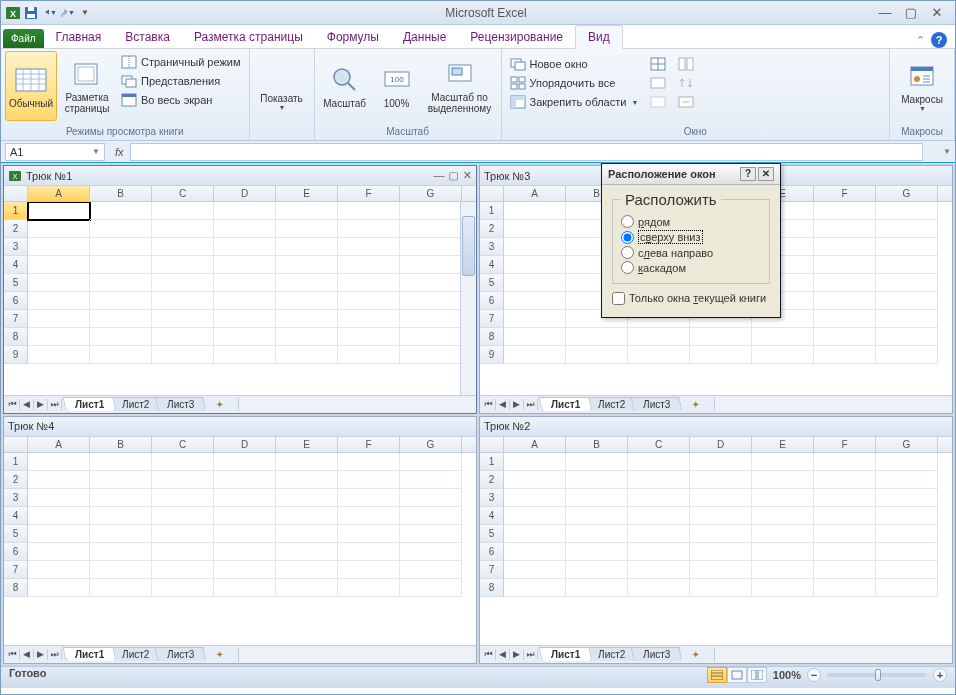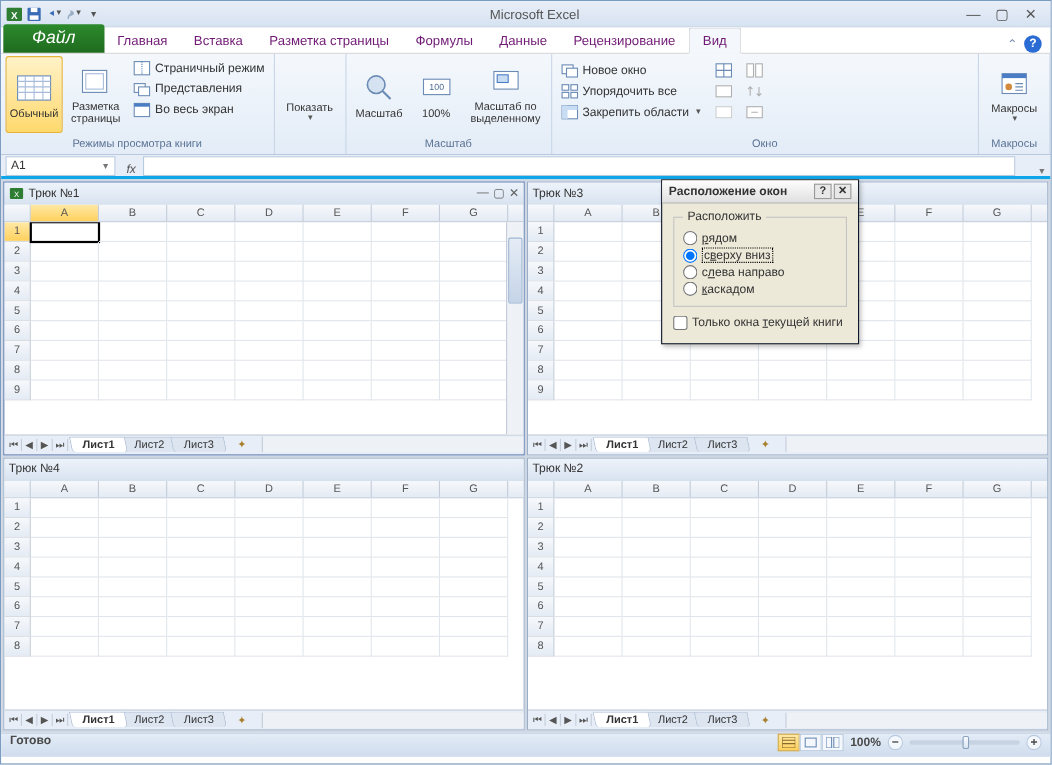--- a/index.html
+++ b/index.html
@@ -4,36 +4,36 @@
 <style>
 * { box-sizing: border-box; margin: 0; padding: 0; font-family: "Segoe UI", Tahoma, sans-serif; }
 body { background: #fff; font-size: 11px; color: #333; overflow: hidden; width: 956px; height: 695px; border: 1px solid #7a9cc0; }
 .titlebar { height: 24px; background: linear-gradient(#e8eef7,#d7e3f2); display: flex; align-items: center; border-bottom: 1px solid #b7c9df; }
 .qat { display: flex; align-items: center; gap: 2px; padding: 0 4px; }
 .qat-icon { width: 16px; height: 16px; display: flex; align-items: center; justify-content: center; cursor: pointer; }
 .title { flex: 1; text-align: center; color: #555; font-size: 12px; }
 .winbtns { display: flex; gap: 6px; padding-right: 8px; }
 .winbtn { width: 20px; height: 16px; display: flex; align-items: center; justify-content: center; cursor: pointer; color: #555; font-size: 13px; }
 .ribbon-tabs { height: 24px; background: #fff; display: flex; align-items: end; padding-left: 2px; gap: 0; border-bottom: 1px solid #d4d4d4; }
-.file-tab { background: linear-gradient(#2c8a2c,#1f6b1f); color: #fff; padding: 4px 26px; border-radius: 3px 3px 0 0; font-size: 16px; cursor: pointer; font-style: italic; }
+.file-tab { background: linear-gradient(#2c8a2c,#1f6b1f); color: #fff; padding: 4px 8px; border-radius: 3px 3px 0 0; font-size: 10px; cursor: pointer; }
 .rtab { padding: 4px 12px; color: #701a75; font-size: 12px; cursor: pointer; }
 .rtab.active { border: 1px solid #d4d4d4; border-bottom: 1px solid #f4f8fc; background: #f4f8fc; border-radius: 3px 3px 0 0; margin-bottom: -1px; }
 .rtab-right { margin-left: auto; display: flex; gap: 6px; padding-right: 8px; align-items: center; }
 .ribbon { height: 92px; background: linear-gradient(#f4f8fc,#e3ecf7); border-bottom: 1px solid #b7c9df; display: flex; }
 .rgroup { border-right: 1px solid #c9d6e8; display: flex; flex-direction: column; padding: 2px 4px; }
 .rgroup-body { flex: 1; display: flex; align-items: flex-start; gap: 4px; }
 .rgroup-label { text-align: center; font-size: 10px; color: #5a7294; padding: 1px 0; }
 .big-btn { display: flex; flex-direction: column; align-items: center; justify-content: center; padding: 2px 4px; width: 52px; height: 70px; cursor: pointer; border: 1px solid transparent; border-radius: 3px; font-size: 10px; text-align: center; line-height: 1.1; }
 .big-btn.sel { background: linear-gradient(#fff2c7,#ffd96e); border: 1px solid #e8b437; }
 .big-btn .icn { width: 32px; height: 32px; margin-bottom: 2px; display: flex; align-items: center; justify-content: center; }
 .small-list { display: flex; flex-direction: column; gap: 1px; padding-top: 2px; }
 .small-btn { display: flex; align-items: center; gap: 4px; padding: 1px 4px; cursor: pointer; font-size: 11px; white-space: nowrap; }
 .small-btn .icn { width: 16px; height: 16px; display: flex; align-items: center; justify-content: center; }
 .dd-arrow { font-size: 7px; color: #555; margin-left: 1px; }
-.formula-bar { height: 22px; background: #e8eef7; border-bottom: 3px solid #0ea5e9; display: flex; align-items: flex-end; }
+.formula-bar { height: 22px; background: #e8eef7; border-bottom: 1px solid #0ea5e9; display: flex; align-items: center; }
 .name-box { width: 100px; height: 18px; background: #fff; border: 1px solid #b7c9df; margin: 0 4px; display: flex; align-items: center; padding: 0 4px; font-size: 11px; }
 .name-box .nbdd { margin-left: auto; font-size: 8px; color: #777; }
 .fx { padding: 0 6px; font-style: italic; color: #555; cursor: pointer; }
 .formula-input { flex: 1; height: 18px; background: #fff; border: 1px solid #b7c9df; margin-right: 16px; }
 .workspace { position: relative; height: 503px; background: #cfd7e3; display: grid; grid-template-columns: 1fr 1fr; grid-template-rows: 1fr 1fr; gap: 2px; padding: 2px; }
 .wbwin { background: #fff; border: 1px solid #9aaec8; display: flex; flex-direction: column; overflow: hidden; }
 .wbwin.active { border: 1px solid #5a7bb0; }
 .wbtitle { height: 20px; background: linear-gradient(#eef3fa,#d9e4f1); display: flex; align-items: center; padding: 0 4px; border-bottom: 1px solid #c4d2e5; font-size: 11px; color: #333; }
 .wbtitle-btns { margin-left: auto; display: flex; gap: 4px; }
 .wbtitle-btns span { cursor: pointer; font-size: 11px; color: #666; }
@@ -60,21 +60,21 @@
 .sheet-tab.active { background: #fff; font-weight: bold; z-index: 2; }
 .sheet-tab.inactive { background: #dce5f0; }
 .new-sheet { width: 20px; text-align: center; cursor: pointer; color: #a88030; margin-left: 8px; }
 .hscroll-stub { flex: 1; background: #eef1f6; border-left: 1px solid #c4cdd9; margin-left: 8px; height: 14px; position: relative; }
 .dialog { position: absolute; top: 0px; left: 600px; width: 180px; background: #ece9d8; border: 1px solid #0f172a; box-shadow: 2px 2px 4px rgba(0,0,0,0.25); font-size: 11px; z-index: 100; }
 .dlg-title { background: linear-gradient(#fdfdfd,#e0e0e0); padding: 3px 6px; font-weight: bold; display: flex; align-items: center; border-bottom: 1px solid #b5b5b5; }
 .dlg-title-btns { margin-left: auto; display: flex; gap: 2px; }
 .dlg-title-btns span { width: 16px; height: 14px; border: 1px solid #999; background: #e8e8e8; text-align: center; line-height: 12px; font-size: 10px; cursor: pointer; }
 .dlg-body { padding: 6px 10px 10px; }
 .fieldset { border: 1px solid #c4c4c4; padding: 6px 8px 8px; margin-bottom: 6px; }
-.fieldset legend { padding: 0 4px; font-size: 11px; }
+.fieldset legend { padding: 0 4px; font-size: 15px; }
 .radio-row { display: flex; align-items: center; gap: 4px; padding: 1px 0; font-size: 11px; }
 .radio-row input { margin: 0; }
 .radio-row.sel label { border: 1px dotted #000; padding: 0 1px; }
 .chk-row { display: flex; align-items: flex-start; gap: 4px; padding: 2px 0; font-size: 11px; }
 .dlg-btns { display: flex; justify-content: center; gap: 10px; margin-top: 6px; }
 .dlg-btn { width: 64px; height: 20px; background: linear-gradient(#fdfdfd,#e0e0e0); border: 1px solid #8a8a8a; border-radius: 3px; font-size: 11px; cursor: pointer; }
 .dlg-btn.default { border: 1px solid #4a7dc4; box-shadow: 0 0 0 1px #4a7dc4 inset; }
 .statusbar { height: 22px; background: linear-gradient(#e3ecf7,#cfdced); border-top: 1px solid #b7c9df; display: flex; align-items: flex-start; padding: 0 8px; font-size: 11px; color: #4a4a4a; font-weight: bold; }
 .status-right { margin-left: auto; display: flex; align-items: center; gap: 6px; }
 .view-toggles { display: flex; }

